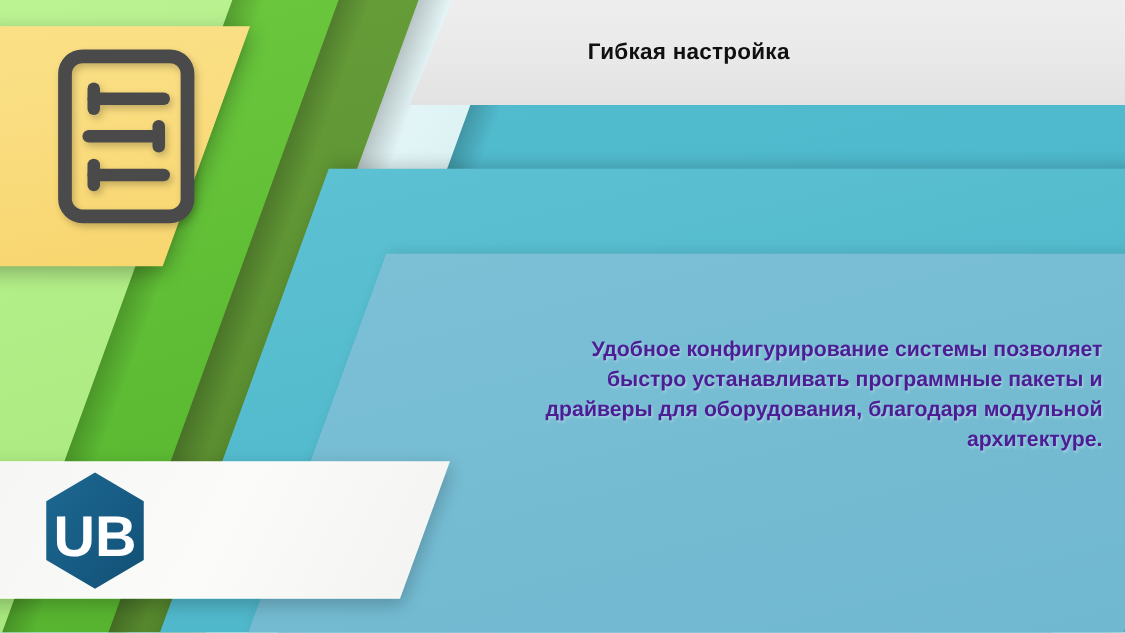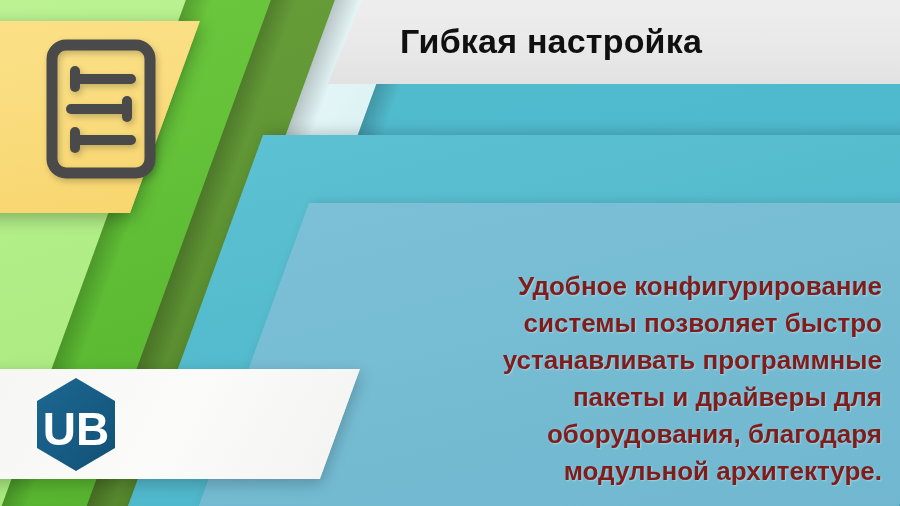--- a/index.html
+++ b/index.html
@@ -91,21 +91,21 @@
     width: 600px;
     height: 86px;
     background: linear-gradient(180deg, #eeeeee 0%, #e9e9e9 55%, #e2e2e2 100%);
     clip-path: polygon(6.4% 0%, 100% 0%, 100% 100%, 0.6% 100%);
     box-shadow: 0 5px 14px rgba(0,0,0,0.25);
     display: flex;
     align-items: center;
     justify-content: center;
   }
   .title-text {
-    font-size: 34px;
+    font-size: 18px;
     font-weight: bold;
     color: #101010;
     letter-spacing: 0.2px;
     margin-left: 4px;
     margin-right: 150px;
     white-space: nowrap;
   }
 
   
   .icon-card {
@@ -155,24 +155,24 @@
     box-shadow: 3px -2px 10px rgba(0,0,0,0.10);
   }
 
   
   .body-text {
     position: absolute;
     left: 420px;
     top: 268px;
     width: 462px;
     text-align: right;
-    font-size: 26px;
+    font-size: 17px;
     line-height: 1.42;
     font-weight: bold;
-    color: #7f1d1d;
+    color: #4c1d95;
     text-shadow: 1px 1px 2px rgba(255,255,255,0.35);
   }
 
   
   .logo-band {
     position: absolute;
     left: -200px;
     top: 369px;
     width: 560px;
     height: 110px;

